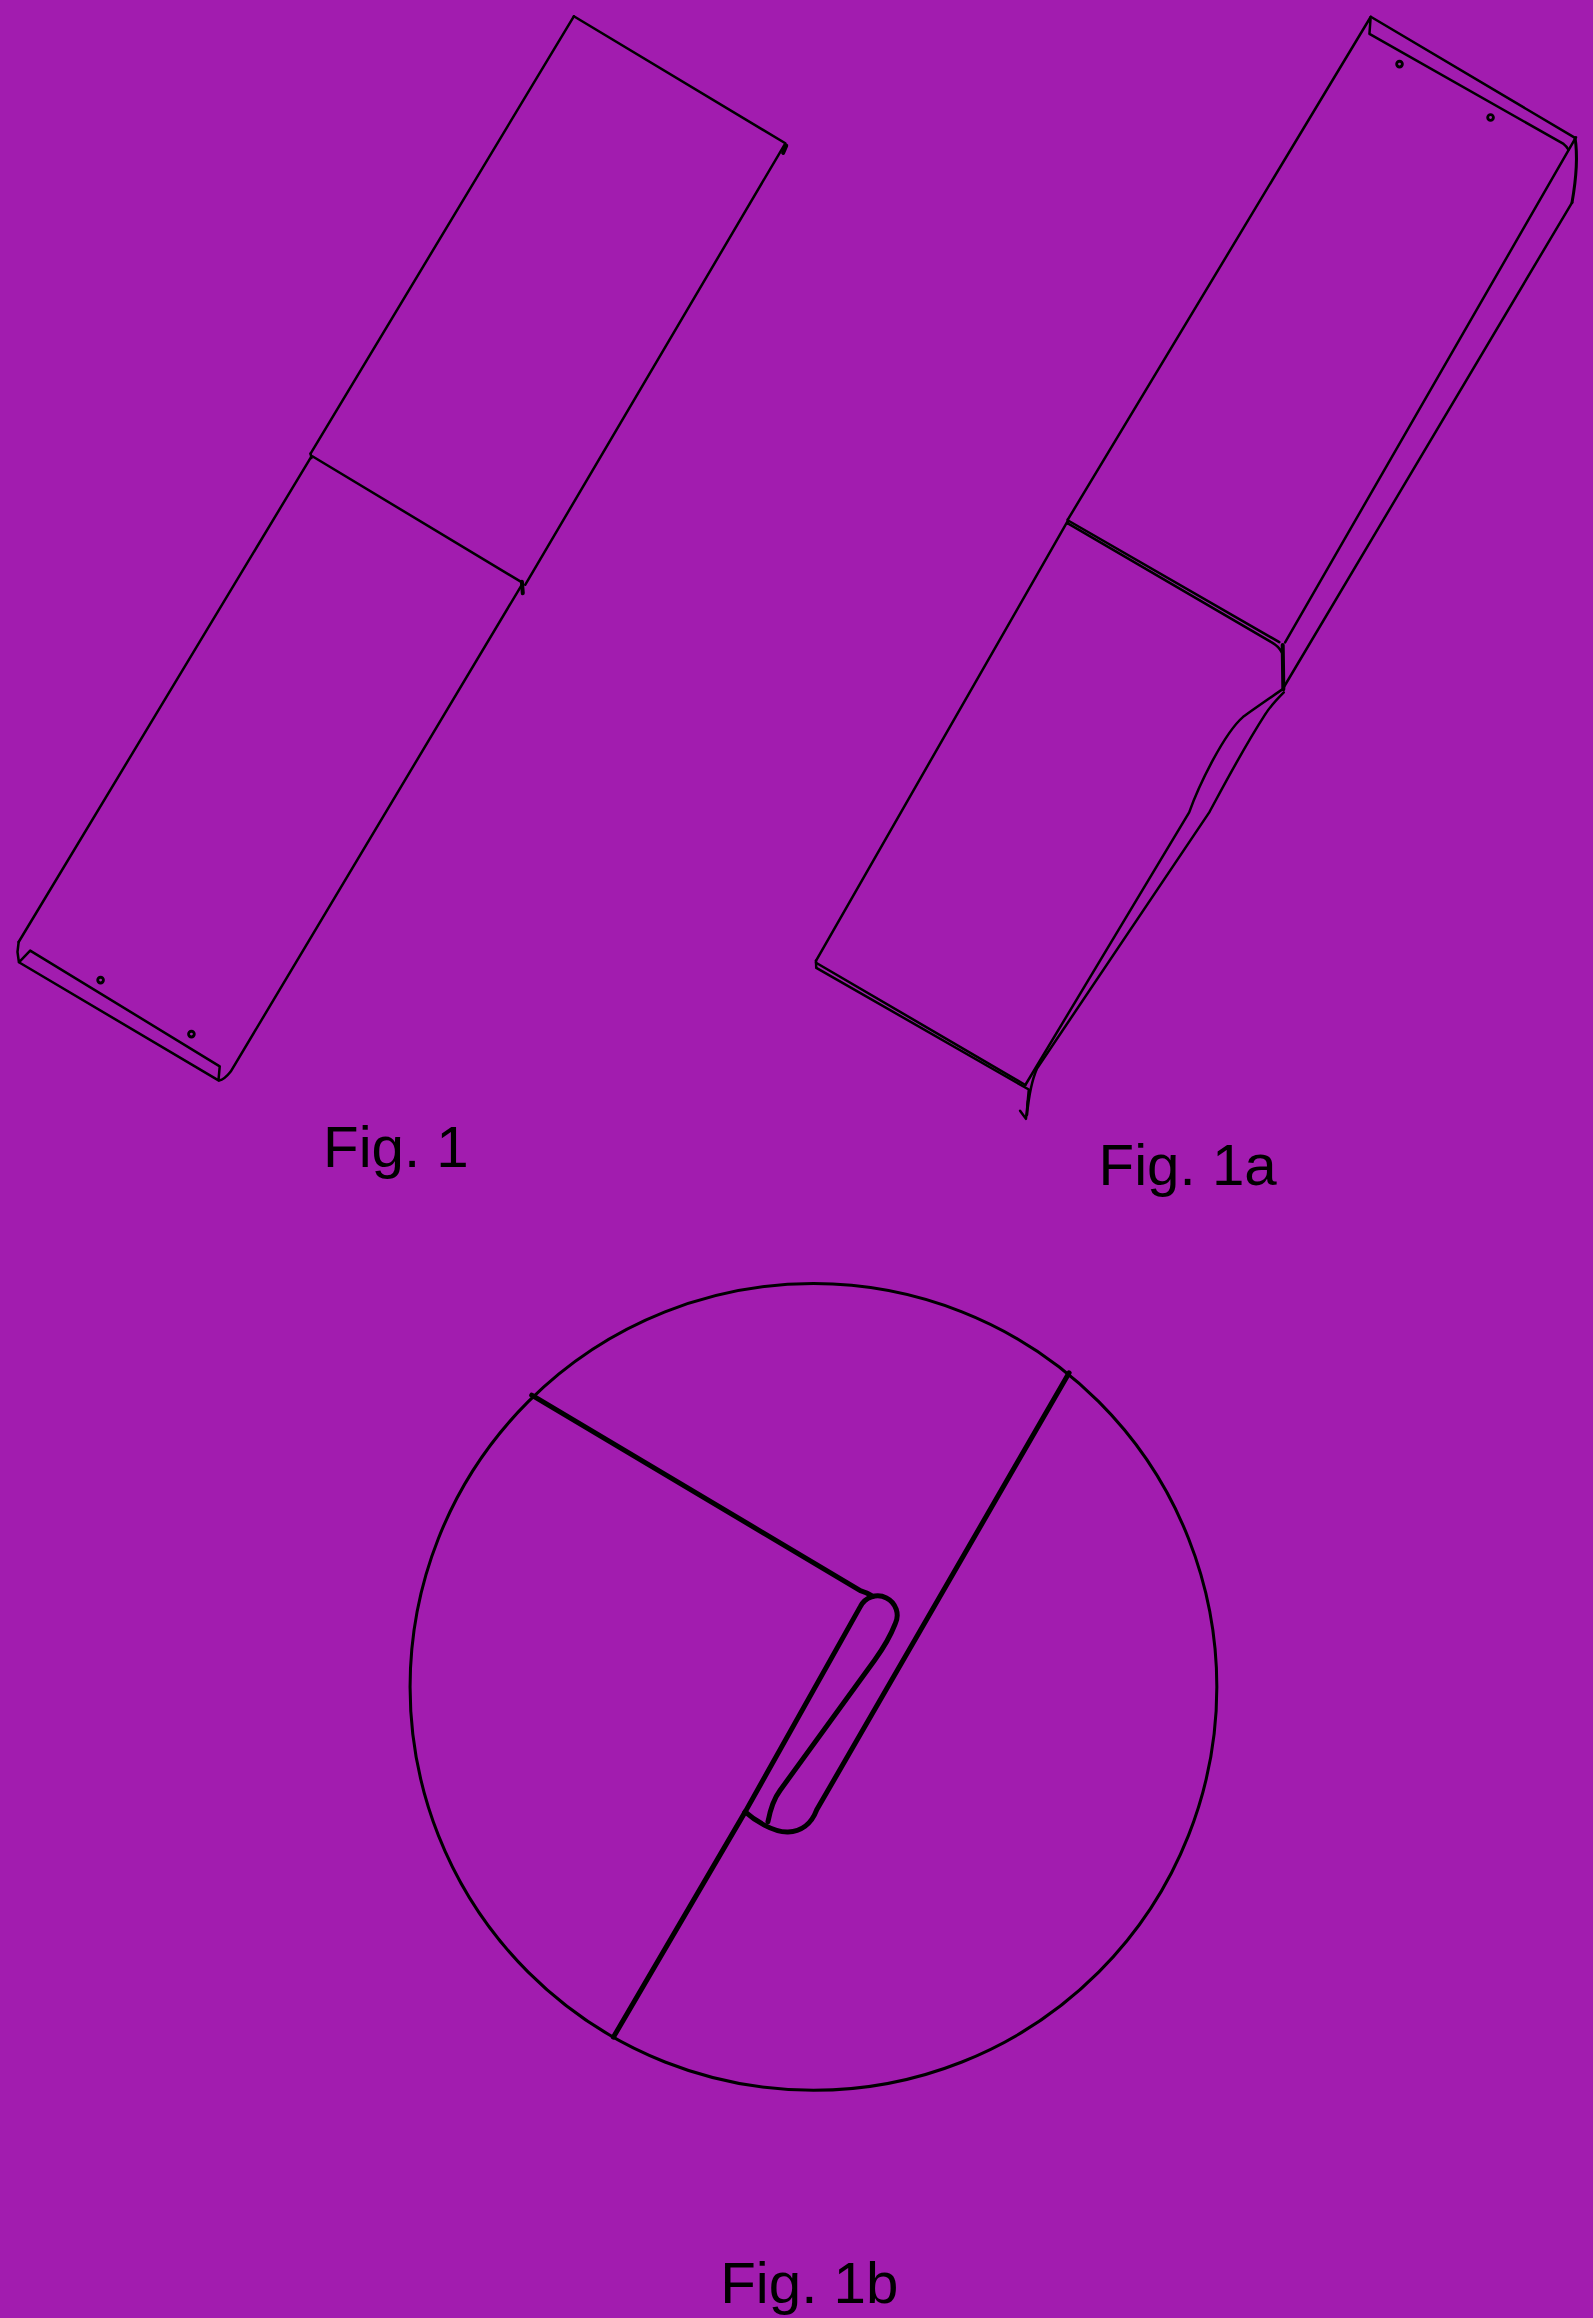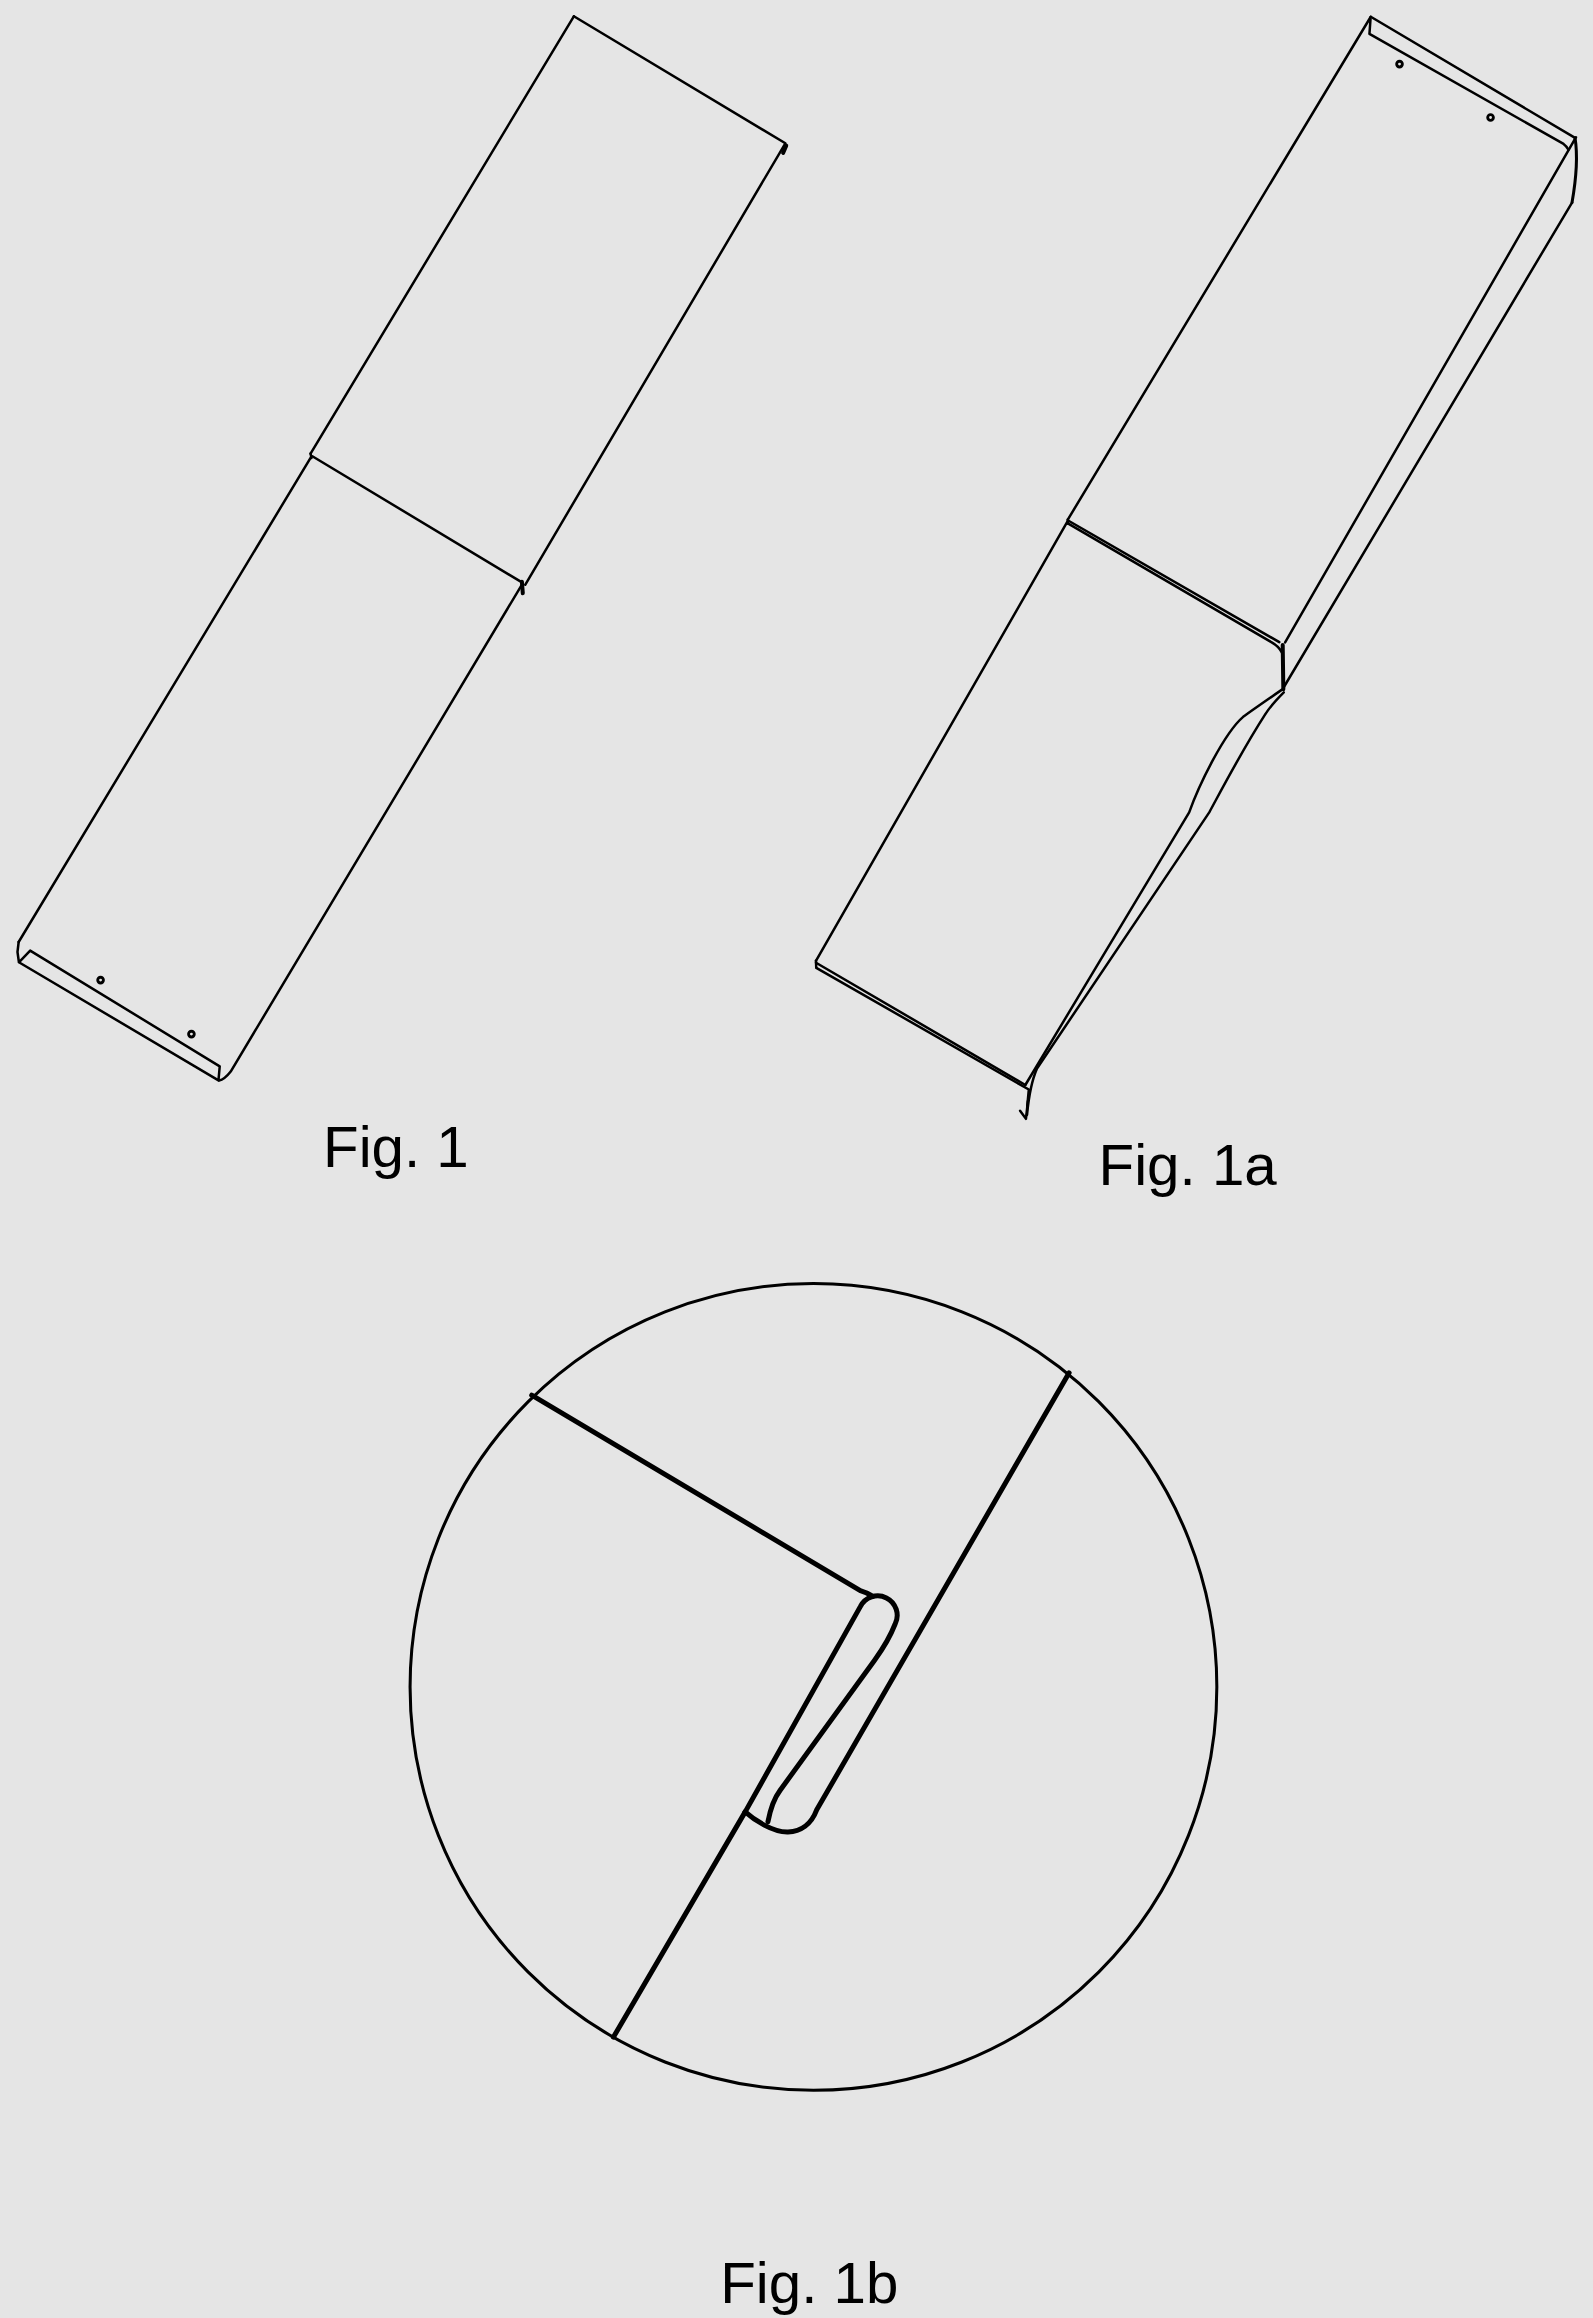--- a/index.html
+++ b/index.html
@@ -1,16 +1,16 @@
 <!DOCTYPE html>
 <html style="font-size:14.3px"><head>
 <meta charset="utf-8">
 <style>
   html,body{margin:0;padding:0;background:#ffffff;}
-  .page{position:relative;width:1593px;height:2319px;background:#e5e5e5;overflow:hidden;}
+  .page{position:relative;width:1593px;height:2319px;background:#a21caf;overflow:hidden;}
   svg{position:absolute;top:0;left:0;}
   text{font-family:"Liberation Sans", sans-serif;fill:#000;}
 </style>
 </head>
 <body>
 <div class="page">
 <svg width="1593" height="2319" viewBox="0 0 1785 2598" fill="none" stroke="#000000" stroke-width="2.8" stroke-linecap="round" stroke-linejoin="round">
 
 <g>
 <path d="M 643,18 L 880,160.3 L 588.5,655"></path>

